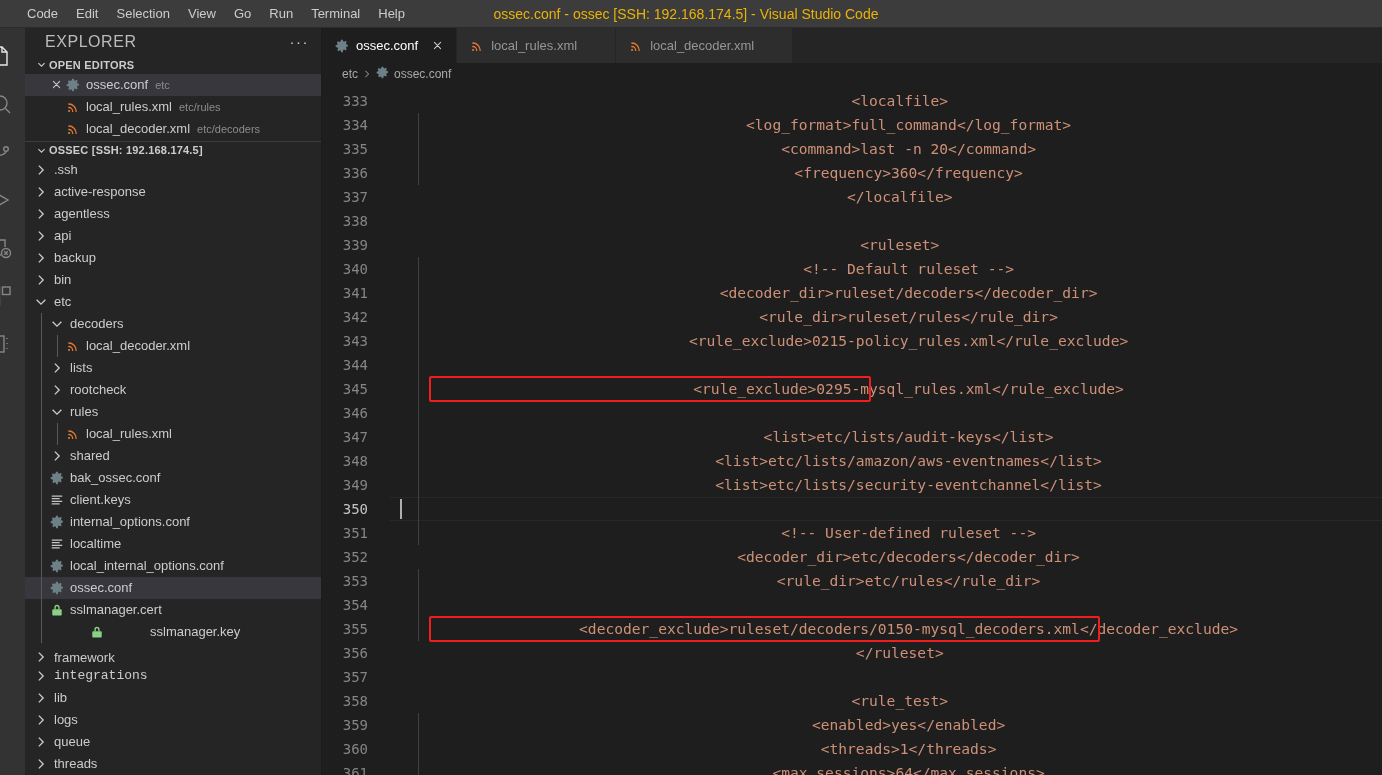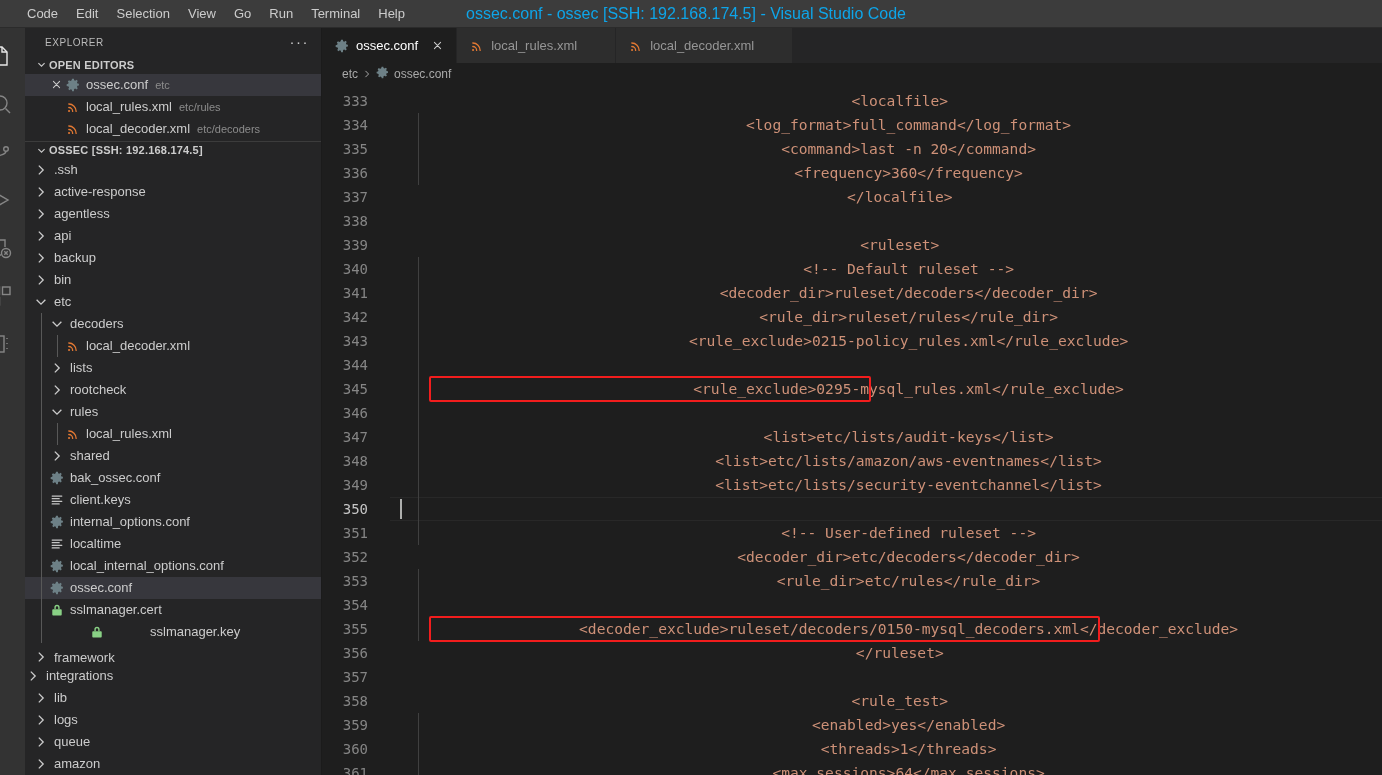--- a/index.html
+++ b/index.html
@@ -21,21 +21,21 @@
     position: relative;
     border-bottom: 1px solid #2b2b2b;
   }
   .menubar { display: flex; align-items: center; height: 100%; padding-left: 18px; }
   .menu-item {
     color: #cccccc; font-size: 13px; line-height: 28px;
     padding: 0 9px; height: 28px; white-space: nowrap; cursor: default;
   }
   .window-title {
     position: absolute; left: 0; right: 10px; text-align: center;
-    color: #0ea5e9; font-size: 16px; pointer-events: none;
+    color: #eab308; font-size: 14px; pointer-events: none;
   }
 
   
   .body-row { flex: 1 1 auto; display: flex; min-height: 0; }
 
   
   .activitybar {
     width: 25px; flex: 0 0 25px;
     background: #333333;
     display: flex; flex-direction: column; align-items: flex-start;
@@ -60,21 +60,21 @@
     display: flex; flex-direction: column;
     overflow: hidden;
     border-right: 1px solid #1b1b1b;
   }
   .sb-header {
     height: 28px; flex: 0 0 28px;
     display: flex; align-items: center; justify-content: space-between;
     padding: 0 12px 0 20px;
   }
   .sb-header-title {
-    color: #bbbbbb; font-size: 10px; letter-spacing: .55px; text-transform: uppercase;
+    color: #bbbbbb; font-size: 16px; letter-spacing: .55px; text-transform: uppercase;
   }
   .sb-more { color: #cccccc; font-size: 15px; line-height: 10px; letter-spacing: 1.5px; cursor: pointer; }
 
   .section-header {
     height: 22px; display: flex; align-items: center;
     color: #cccccc; font-size: 11px; font-weight: bold; letter-spacing: .2px;
     padding-left: 8px; white-space: nowrap;
   }
   .twisty {
     width: 16px; height: 16px; flex: 0 0 16px;
@@ -526,21 +526,21 @@
             <span class="tree-label">sslmanager.key</span>
           </div>
           <div class="tree-row" style="padding-left: 8px; align-items: flex-end;">
             <span class="ticon">
               <svg viewBox="0 0 16 16" fill="none" stroke="#cccccc" stroke-width="1.5">
                 <path d="M5.5 3l5 5-5 5"></path>
               </svg>
             </span>
             <span class="tree-label">framework</span>
           </div>
-          <div class="tree-row" style="">
+          <div class="tree-row" style="padding-left: 8px; font-family: Liberation Mono, monospace;">
             <span class="ticon">
               <svg viewBox="0 0 16 16" fill="none" stroke="#cccccc" stroke-width="1.5">
                 <path d="M5.5 3l5 5-5 5"></path>
               </svg>
             </span>
             <span class="tree-label">integrations</span>
           </div>
           <div class="tree-row" style="padding-left: 8px; text-align: right;">
             <span class="ticon">
               <svg viewBox="0 0 16 16" fill="none" stroke="#cccccc" stroke-width="1.5">
@@ -564,21 +564,21 @@
               </svg>
             </span>
             <span class="tree-label">queue</span>
           </div>
           <div class="tree-row" style="padding-left: 8px;">
             <span class="ticon">
               <svg viewBox="0 0 16 16" fill="none" stroke="#cccccc" stroke-width="1.5">
                 <path d="M5.5 3l5 5-5 5"></path>
               </svg>
             </span>
-            <span class="tree-label">amazon</span>
+            <span class="tree-label">threads</span>
           </div>
         </div>
     </div>
 
     <div class="editor-area">
       <div class="tabbar">
         <div id="tabs" style="display:flex">
             <div class="tab active" style="min-width: 118px;">
               <span class="tabicon">
                 <svg viewBox="0 0 16 16" fill="#6d8086">

